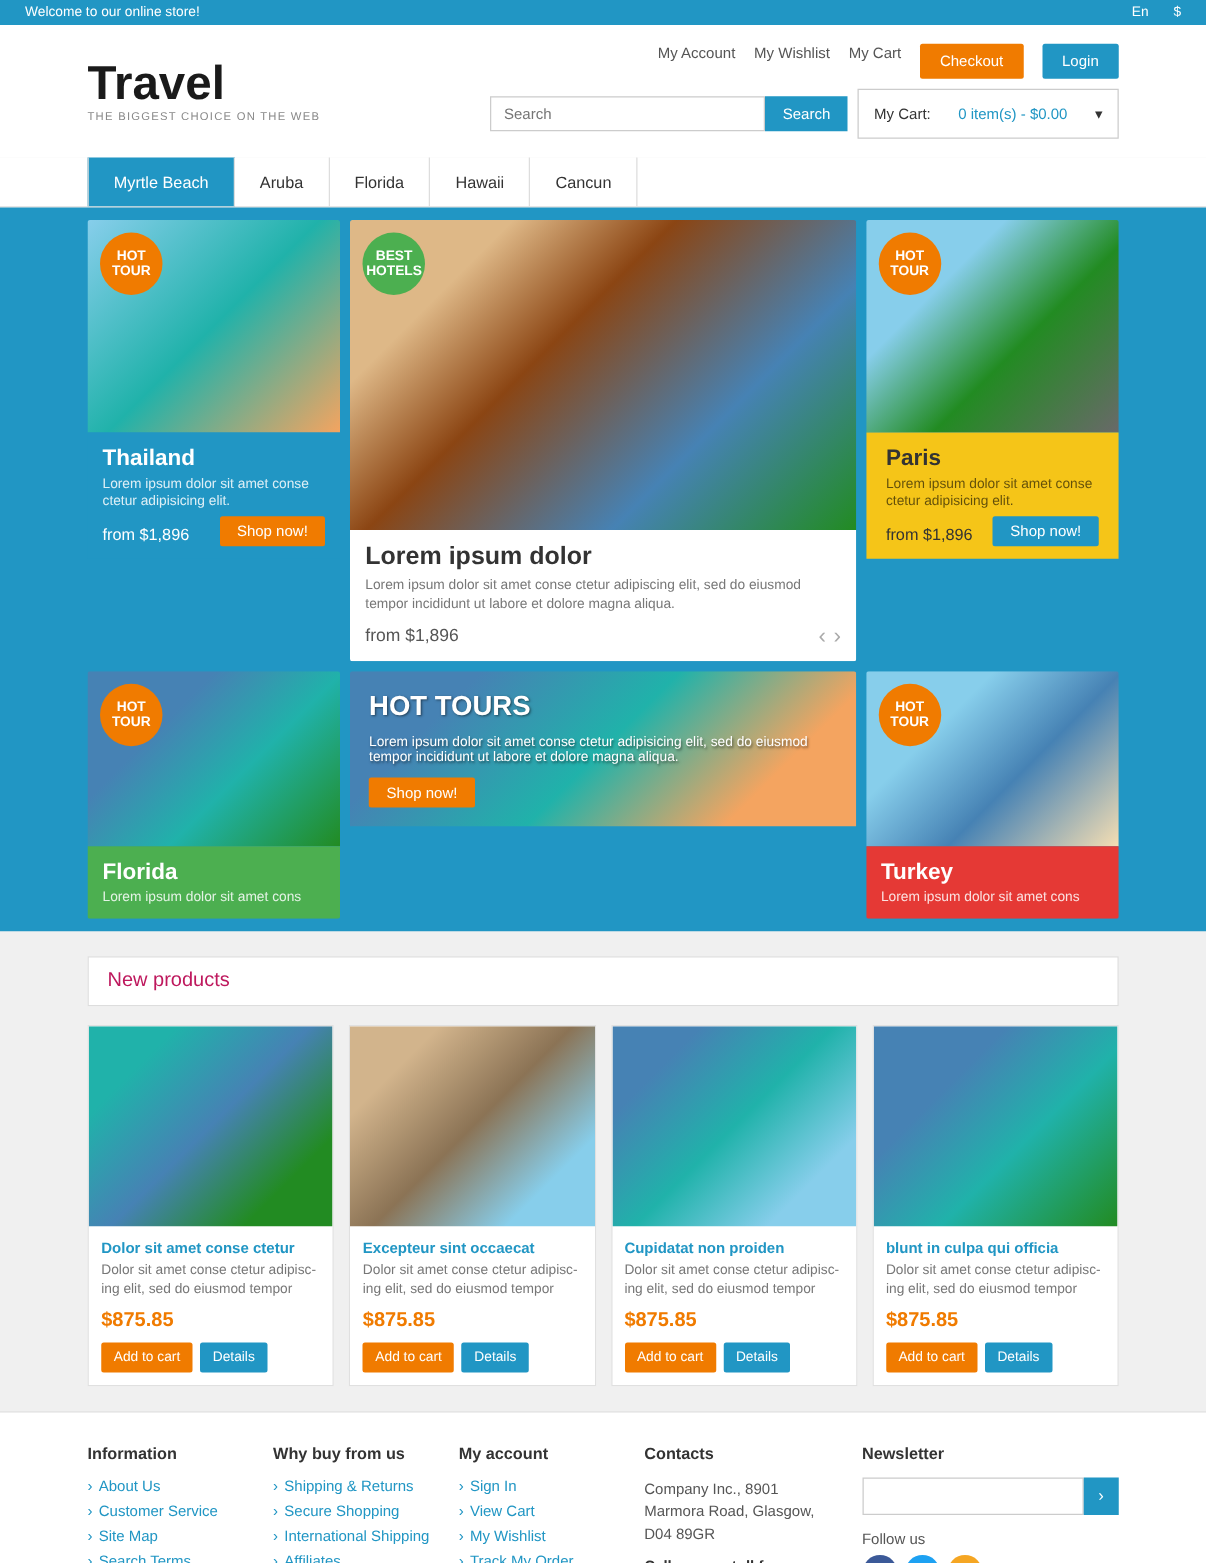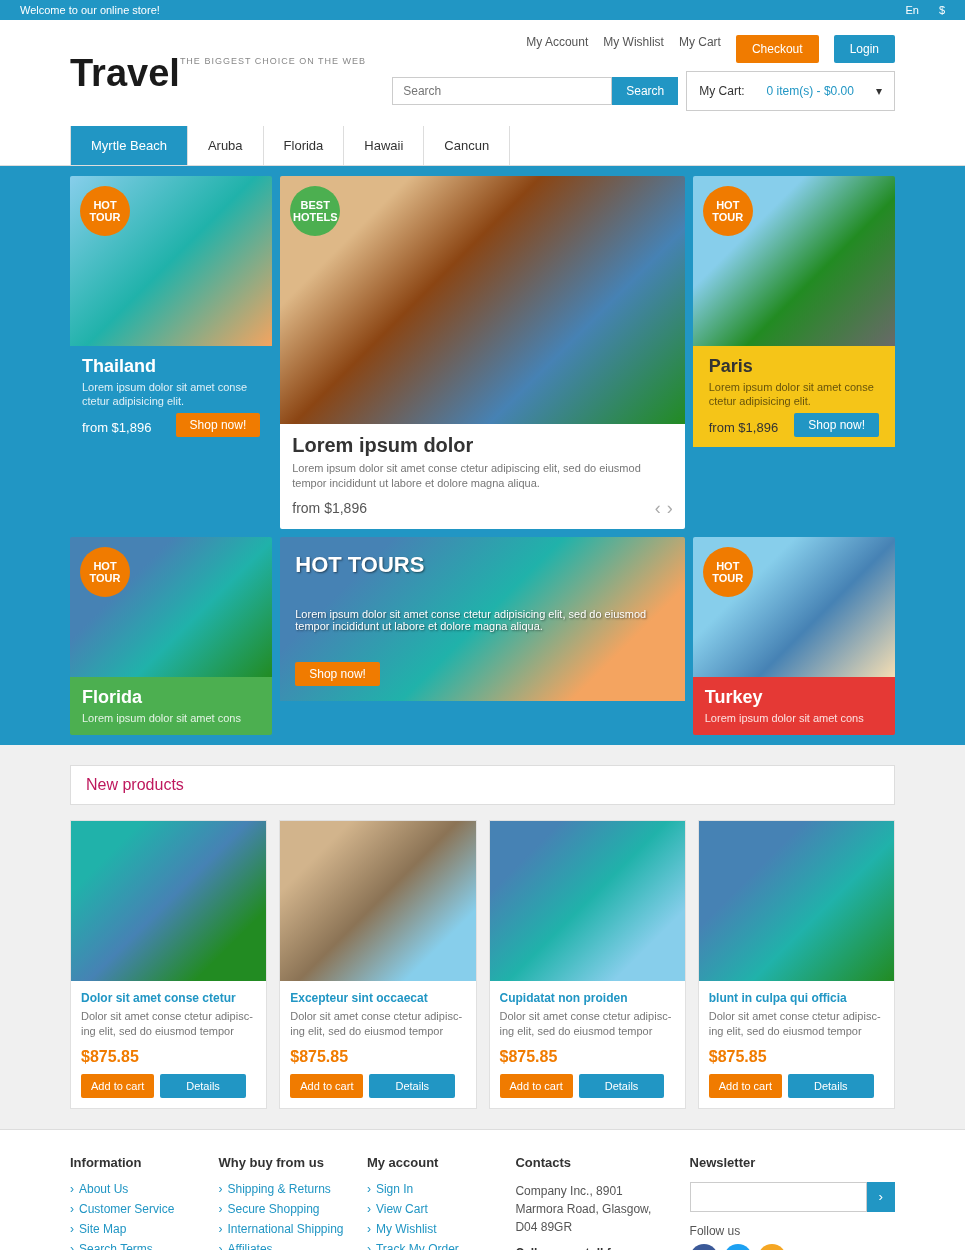--- a/index.html
+++ b/index.html
@@ -5,21 +5,21 @@
     * { box-sizing: border-box; margin: 0; padding: 0; }
     body { font-family: Arial, sans-serif; background: #e8e8e8; font-size: 13px; color: #333; }
 
     
     .top-bar { background: #2196c4; color: #fff; font-size: 11px; padding: 4px 20px; display: flex; justify-content: space-between; align-items: center; }
     .top-bar-right { display: flex; gap: 20px; }
     .top-bar-right span { cursor: pointer; }
 
     
     .header { background: #fff; padding: 15px 70px; display: flex; align-items: center; justify-content: space-between; flex-wrap: wrap; gap: 10px; }
-    .logo { display: flex; flex-direction: row; }
+    .logo { display: flex; flex-direction: column; }
     .logo-title { font-size: 38px; font-weight: bold; color: #1a1a1a; line-height: 1; }
     .logo-subtitle { font-size: 9px; color: #888; letter-spacing: 1px; text-transform: uppercase; margin-top: 2px; }
     .header-right { display: flex; flex-direction: column; align-items: flex-end; gap: 8px; }
     .header-nav { display: flex; gap: 15px; font-size: 12px; color: #555; }
     .header-nav span { cursor: pointer; }
     .header-actions { display: flex; gap: 8px; align-items: center; }
     .search-box { display: flex; gap: 0; border-radius: 12px; }
     .search-input { border: 1px solid #ccc; padding: 6px 10px; font-size: 12px; width: 220px; outline: none; }
     .search-btn { background: #2196c4; color: #fff; border: none; padding: 6px 14px; cursor: pointer; font-size: 12px; }
     .cart-dropdown { background: #fff; border: 1px solid #ccc; padding: 12px 12px; font-size: 12px; display: flex; align-items: center; gap: 22px; cursor: pointer; }
@@ -66,21 +66,21 @@
     .section-title { font-size: 16px; font-weight: normal; color: #be185d; border-left: 4px solid #2196c4; padding-left: 10px; margin-bottom: 15px; background: #fff; padding: 10px 15px; border: 1px solid #ddd; }
     .products-grid { display: grid; grid-template-columns: repeat(4, 1fr); gap: 12px; }
     .product-card { background: #fff; border: 1px solid #e0e0e0; overflow: hidden; }
     .product-img-placeholder { width: 100%; height: 160px; background: #aaa; display: block; }
     .product-info { padding: 10px; }
     .product-name { color: #2196c4; font-size: 12px; font-weight: bold; cursor: pointer; }
     .product-desc { font-size: 11px; color: #777; margin-top: 4px; line-height: 1.4; }
     .product-price { color: #f07b00; font-size: 16px; font-weight: bold; margin: 8px 0; }
     .product-actions { display: flex; gap: 6px; margin-top: 6px; }
     .btn-add-cart { background: #f07b00; color: #fff; border: none; padding: 6px 10px; font-size: 11px; cursor: pointer; border-radius: 2px; }
-    .btn-details { background: #2196c4; color: #fff; border: none; padding: 6px 26px; font-size: 11px; cursor: pointer; border-radius: 2px; }
+    .btn-details { background: #2196c4; color: #fff; border: none; padding: 6px 10px; font-size: 11px; cursor: pointer; border-radius: 2px; }
 
     
     .footer { background: #fff; padding: 25px 70px; border-top: 1px solid #ddd; }
     .footer-grid { display: grid; grid-template-columns: 1fr 1fr 1fr 1.2fr 1fr; gap: 20px; }
     .footer-col h4 { font-size: 13px; font-weight: bold; color: #333; margin-bottom: 12px; }
     .footer-col ul { list-style: none; }
     .footer-col ul li { margin-bottom: 6px; font-size: 12px; }
     .footer-col ul li a { color: #2196c4; text-decoration: none; }
     .footer-col ul li::before { content: "›"; color: #2196c4; margin-right: 5px; }
     .footer-contact p { font-size: 12px; color: #555; line-height: 1.5; }
@@ -216,21 +216,21 @@
         <div class="hero-badge badge-orange" style="top:10px; left:10px;">
           <span>HOT<br>TOUR</span>
         </div>
         <div class="hero-card-info-green">
           <div class="hero-card-title">Florida</div>
           <div class="hero-card-desc">Lorem ipsum dolor sit amet cons</div>
         </div>
       </div>
 
       <div class="hero-bottom-card">
-        <div class="hero-card-img-placeholder img-hot-tours" style="height:164px; position:relative;">
+        <div class="hero-card-img-placeholder img-hot-tours" style="height:124px; position:relative;">
           <div style="position:absolute; top:0; left:0; right:0; bottom:0; padding:15px; display:flex; flex-direction:column; justify-content:space-between;">
             <div style="font-size:22px; font-weight:bold; color:#fff; text-shadow:1px 1px 2px rgba(0,0,0,0.5);">HOT TOURS</div>
             <div style="font-size:11px; color:#fff; text-shadow:1px 1px 2px rgba(0,0,0,0.5);">Lorem ipsum dolor sit amet conse ctetur adipisicing elit, sed do eiusmod tempor incididunt ut labore et dolore magna aliqua.</div>
             <button class="btn-shop btn-shop-orange" style="width:fit-content;">Shop now!</button>
           </div>
         </div>
       </div>
 
       <div class="hero-bottom-card">
         <div class="hero-card-img-placeholder img-turkey" style="height:140px;"></div>

